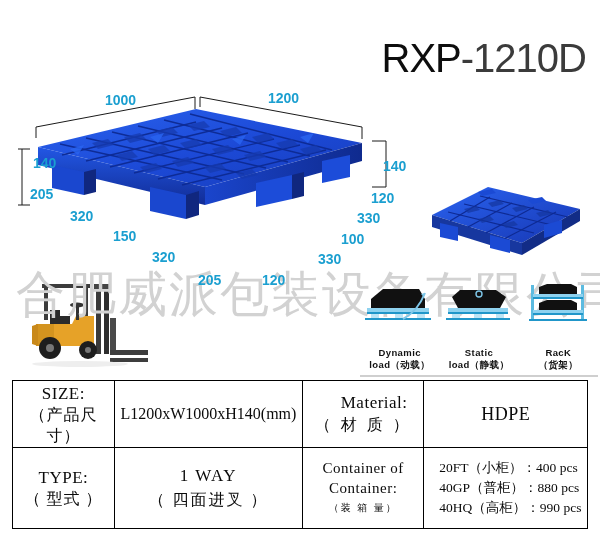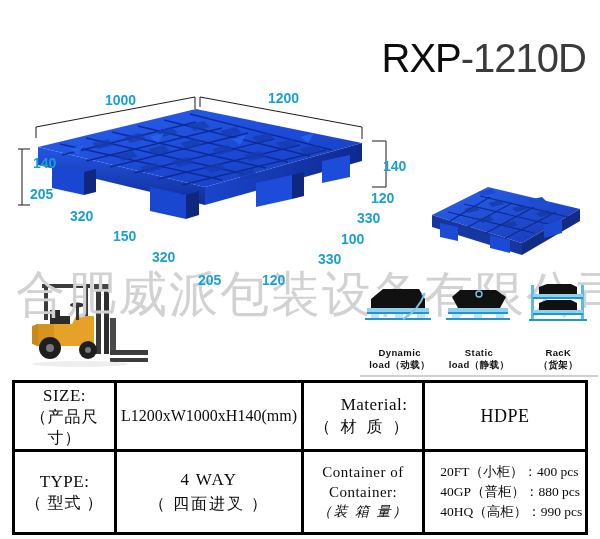--- a/index.html
+++ b/index.html
@@ -123,21 +123,21 @@
   
   table.spec{
     position:absolute;
     left:12px; top:380px;
     width:576px;
     border-collapse:collapse;
     background:#fff;
     z-index:6;
   }
   table.spec td{
-    border:3px solid #000000;
+    border:1px solid #000000;
     text-align:center;
     vertical-align:middle;
     font-family:"Liberation Serif",serif;
     color:#0a0a0a;
   }
   .r1 td{height:64px;}
   .r2 td{height:78px;}
   .c1{width:96px;}
   .c2{width:180px;}
   .c3{width:115px;}
@@ -147,21 +147,21 @@
   .lbl-cn{font-size:16px;line-height:21px;letter-spacing:1px;}
   .val-size{font-size:16px;letter-spacing:0px;}
   .val-mat{font-size:18px;letter-spacing:0.5px;}
   .val-type-en{font-size:17px;line-height:24px;letter-spacing:1.5px;}
   .val-type-cn{font-size:16px;line-height:24px;letter-spacing:2px;}
   .qty-line{font-size:13.5px;line-height:20px;text-align:left;padding-left:14px;white-space:nowrap;}
   .qty-cell{text-align:left;}
   .mat-lbl-en{font-size:17px;line-height:22px;letter-spacing:0.5px;margin-left:22px;}
   .mat-lbl-cn{font-size:16px;line-height:22px;letter-spacing:3px;}
   .qlabel{font-size:15px;line-height:20px;letter-spacing:0.5px;}
-  .qlabel-cn{font-size:14px;line-height:20px;letter-spacing:2px;font-style:italic;}
+  .qlabel-cn{font-size:10px;line-height:20px;letter-spacing:2px;}
 </style>
 </head>
 <body>
 
 <div class="watermark">合肥威派包装设备有限公司</div>
 
 <div class="title">
   <span class="part-a">RXP</span><span class="part-b">-1210D</span>
 </div>
 
@@ -431,21 +431,21 @@
     <td class="c4">
       <span class="val-mat">HDPE</span>
     </td>
   </tr>
   <tr class="r2">
     <td class="c1">
       <div class="lbl-en">TYPE:</div>
       <div class="lbl-cn">（ 型式 ）</div>
     </td>
     <td class="c2">
-      <div class="val-type-en">4 WAY</div>
+      <div class="val-type-en">1 WAY</div>
       <div class="val-type-cn">（ 四面进叉 ）</div>
     </td>
     <td class="c3">
       <div class="qlabel">Container of</div>
       <div class="qlabel">Container:</div>
       <div class="qlabel-cn">（装 箱 量）</div>
     </td>
     <td class="c4 qty-cell">
       <div class="qty-line">20FT（小柜）：400 pcs</div>
       <div class="qty-line">40GP（普柜）：880 pcs</div>

